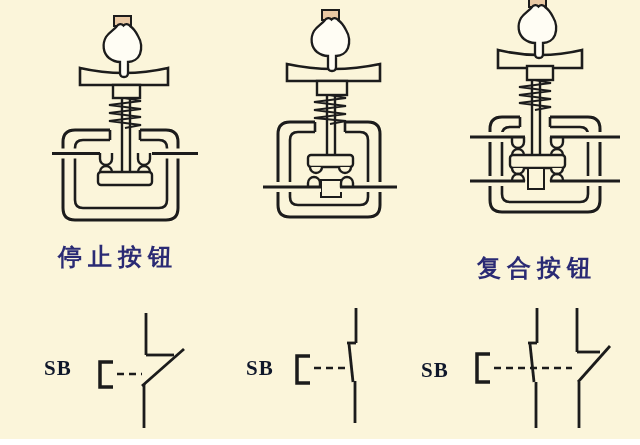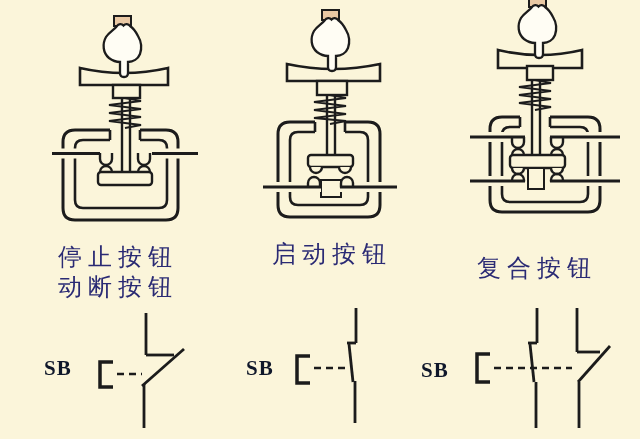--- a/index.html
+++ b/index.html
@@ -10,21 +10,21 @@
     overflow:hidden;
     font-family:"DejaVu Sans", sans-serif;
   }
   .mech{position:absolute;}
   .sym{position:absolute;}
   .col-label{
     position:absolute;
     text-align:center;
     color:#2a2a74;
     font-size:24px;
-    font-weight:normal;
+    font-weight:bold;
     letter-spacing:6px;
     line-height:30px;
     font-family:"DejaVu Sans", sans-serif;
   }
   .sb-label{
     position:absolute;
     color:#0f172a;
     font-family:"Liberation Serif", serif;
     font-weight:bold;
     font-size:21px;
@@ -132,24 +132,22 @@
       <path d="M116,181.5 v-1.5 a6,6 0 0 1 12,0 v1.5" stroke-width="2.4"></path>
     </g>
     <g transform="translate(6,-3)">
       <rect x="88" y="0" width="17" height="10" fill="#eac9a4" stroke="#1c1c1c" stroke-width="2"></rect>
       <path fill="#fffdf4" stroke="#1c1c1c" stroke-width="2.3" d="M91,10 C88,14 83,16 80,21 C76,28 77,37 83,42 C87,45 91,46 94,46 L94,57 Q94,61 98,61 Q102,61 102,57 L102,46 C107,46 112,43 114,38 C116,32 115,25 112,20 C110,16 107,12 104,10 A4,4 0 0 0 97.5,9.5 A4,4 0 0 0 91,10 Z"></path>
     </g>
   </svg>
 
   <div class="col-label" style="left:33px;top:242px;width:170px">
     <div>停止按钮</div>
-    <div>动断按钮</div>
   </div>
   <div class="col-label" style="left:247px;top:239px;width:170px">
-    <div>启动按钮</div>
   </div>
   <div class="col-label" style="left:452px;top:253px;width:170px">
     <div>复合按钮</div>
   </div>
 
   <div class="sb-label" style="left:44px;top:356px">SB</div>
   <div class="sb-label" style="left:246px;top:356px">SB</div>
   <div class="sb-label" style="left:421px;top:358px">SB</div>
 
   <svg class="sym" style="left:90px;top:305px" width="110" height="130" viewBox="0 0 110 130">

